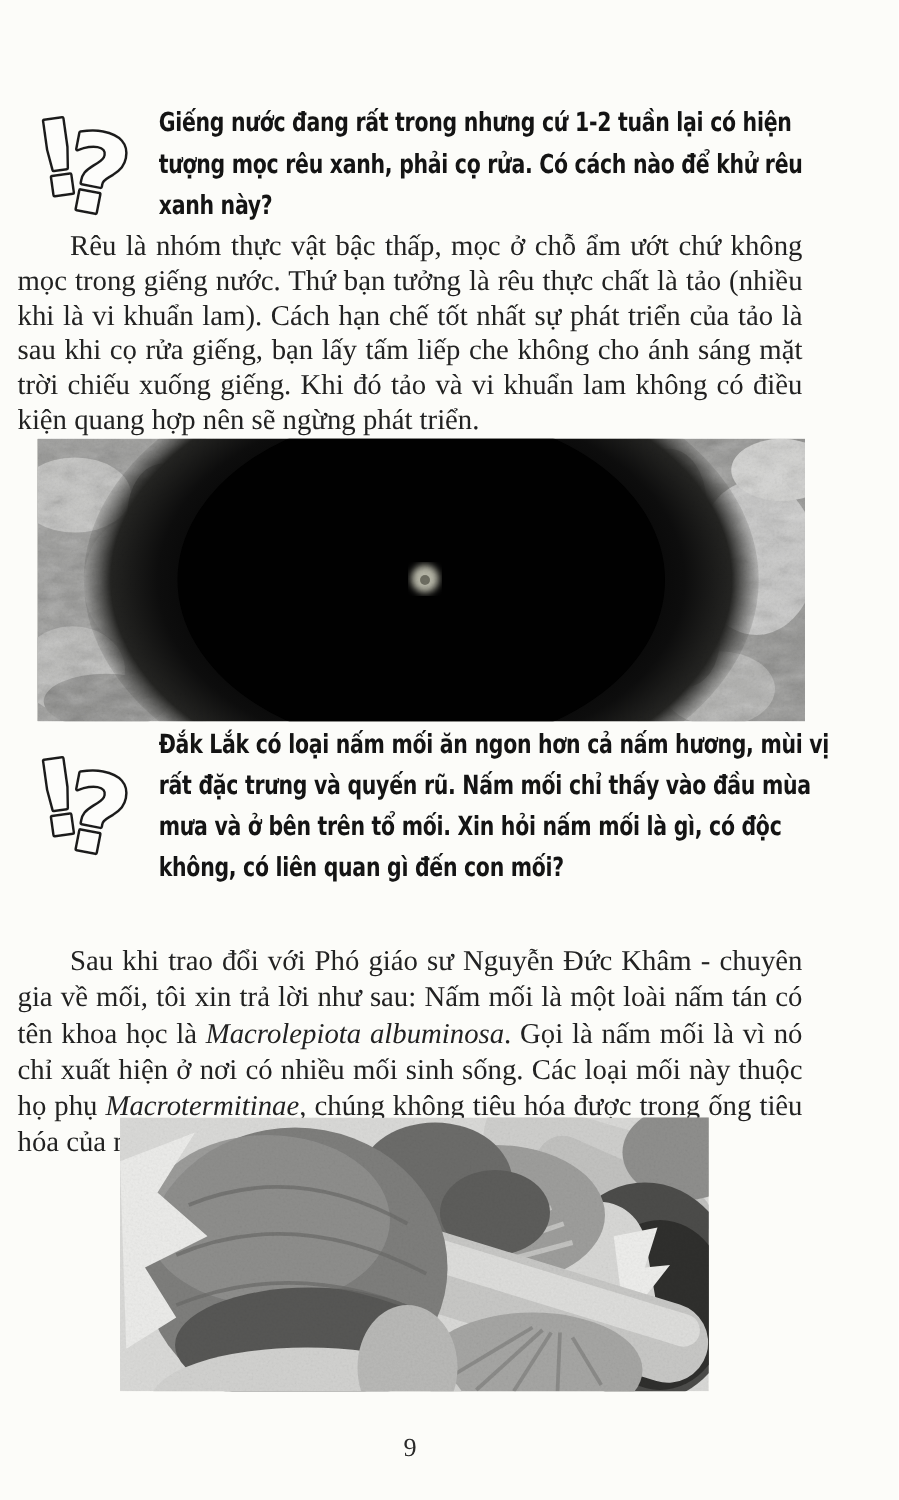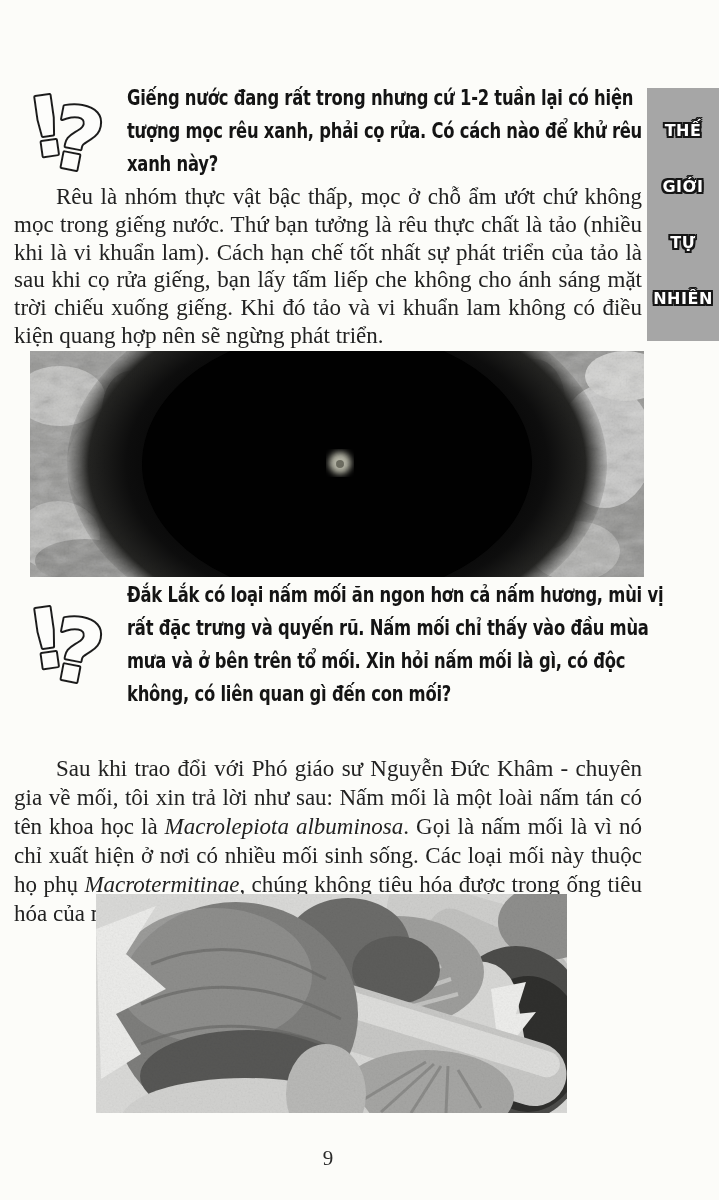--- a/index.html
+++ b/index.html
@@ -235,20 +235,14 @@
       </g>
       <ellipse cx="150" cy="226" rx="125" ry="42" fill="#d2d2d0"></ellipse>
       <ellipse cx="230" cy="200" rx="40" ry="50" fill="#b9b9b7"></ellipse>
 
       <rect width="471" height="219" filter="url(#grain2)" opacity="0.15" style="mix-blend-mode:multiply"></rect>
     </svg>
   </figure>
 
   <div class="page-number">9</div>
 
-  <aside class="side-tab">
-    <span class="tab-word">THẾ</span>
-    <span class="tab-word">GIỚI</span>
-    <span class="tab-word">TỰ</span>
-    <span class="tab-word">NHIÊN</span>
-  </aside>
 
 </div>
 
 </body></html>

